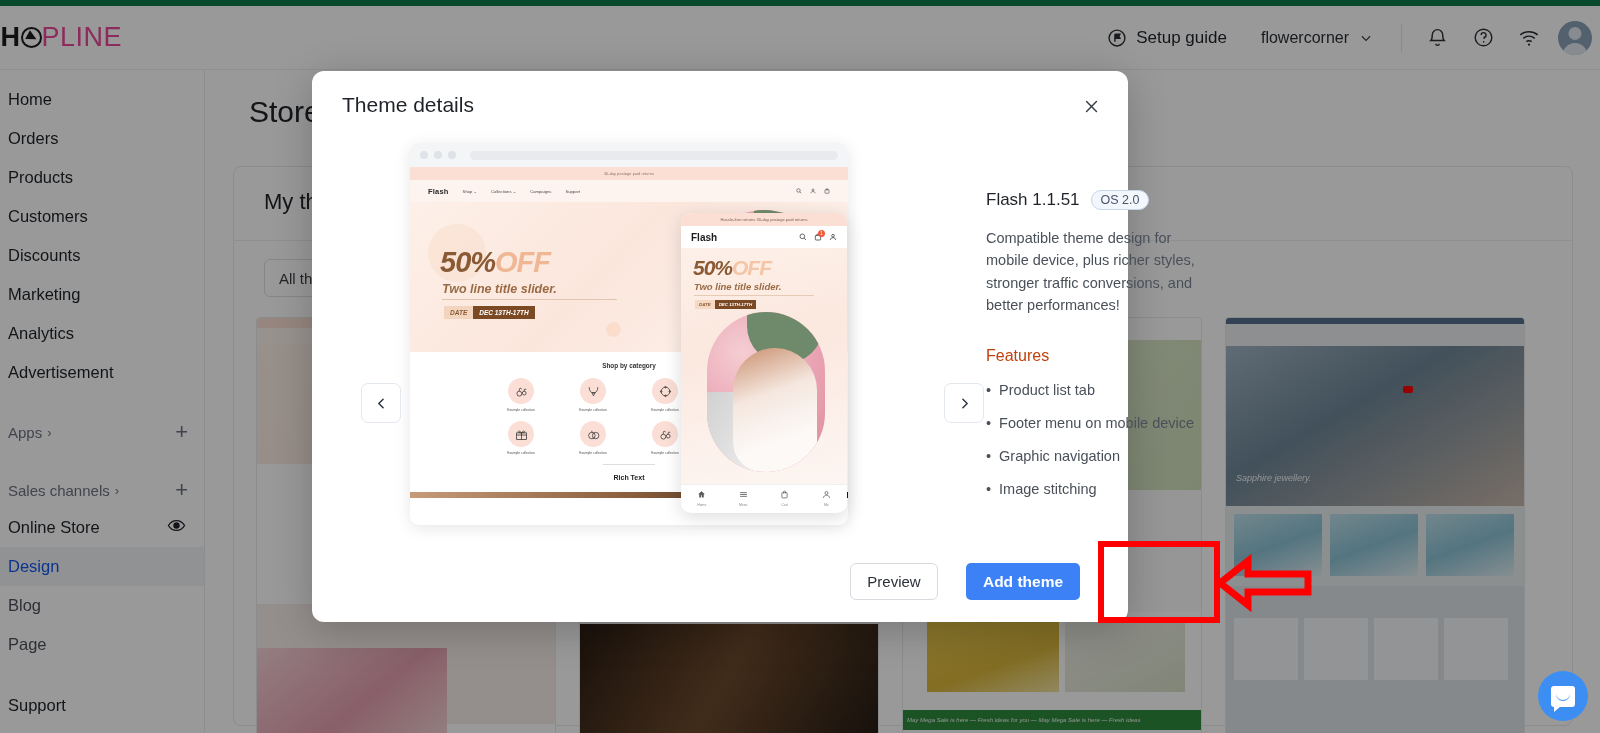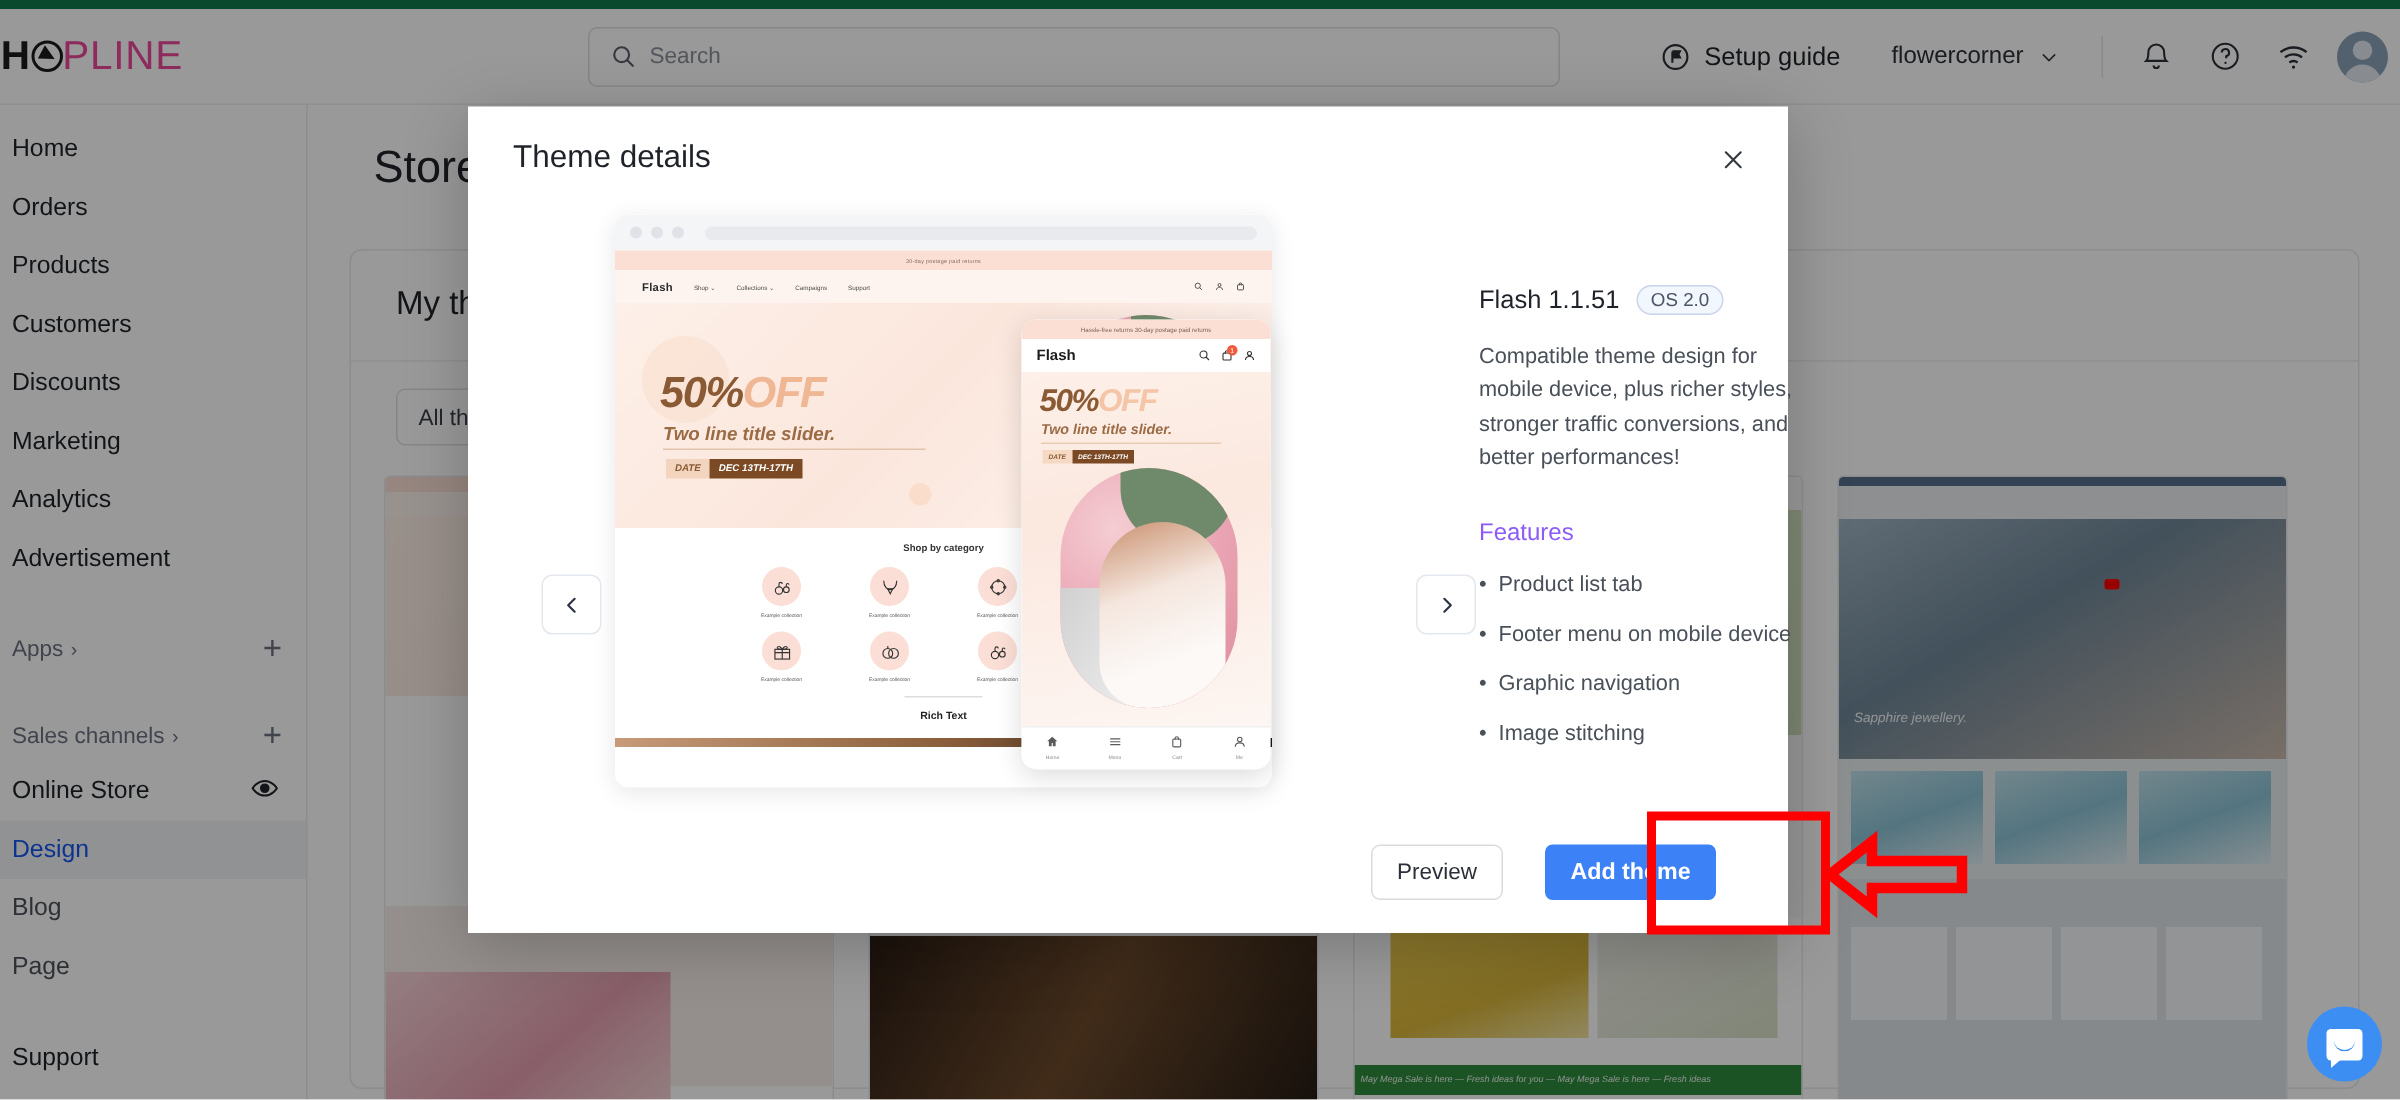--- a/index.html
+++ b/index.html
@@ -90,22 +90,22 @@
   .mini-bar { position:absolute; left:0; right:0; }
   .jewel-img { background: linear-gradient(150deg,#9fb3c4 0%,#6f8798 40%,#c8b8ac 100%); }
   .jewel-img2 { background: linear-gradient(160deg,#bfe0ea 0%,#8cc3d6 50%,#dfeef3 100%); }
   .food-img { background: linear-gradient(160deg,#e8c94e 0%,#d9b63b 60%,#f2e3a0 100%); }
   .dark-img { background: linear-gradient(120deg,#2b1d14 0%,#6d4a2c 45%,#1a1410 100%); }
   .pink-img { background: linear-gradient(140deg,#f6d3d8 0%,#e59fb0 50%,#f9e7e3 100%); }
   .redbox { position:absolute; width:10px;height:7px;background:#ff0000;border-radius:2px; }
 
   
   .modal {
-    position: absolute; top: 71px; left: 312px; width: 880px; height: 551px;
-    background: #fff; border-radius: 0; z-index: 60;
+    position: absolute; top: 71px; left: 312px; width: 816px; height: 551px;
+    background: #fff; border-radius: 12px; z-index: 60;
     box-shadow: 0 8px 40px rgba(0,0,0,.22);
   }
   .modal-title { font-size: 21px; color: #1f2329; padding: 22px 0 0 30px; }
   .modal-close { position: absolute; top: 20px; right: 22px; width: 30px; height: 30px; display:flex; align-items:center; justify-content:center; cursor: pointer; }
 
   .preview-area { position: absolute; top: 62px; left: 24px; width: 640px; height: 470px; }
   .nav-arrow {
     position: absolute; top: 250px; width: 40px; height: 40px; border: 1px solid #e3e7ee; border-radius: 7px;
     background: #fff; display: flex; align-items: center; justify-content: center; color: #2a3142; font-size: 17px;
     z-index: 5;
@@ -184,21 +184,21 @@
   .mob-foot { height: 27px; background:#fff; display:flex; align-items:center; justify-content:space-around; border-top:1px solid #f0f0f0;}
   .mf-item { text-align:center; }
   .mf-ic { font-size:9px; color:#5a5a5a; line-height:1;}
   .mf-lb { font-size:3.4px; color:#8a8a8a; margin-top:2px;}
 
   
   .info { position: absolute; left: 674px; top: 72px; width: 228px; margin-top: 47px; }
   .info-h { display: flex; align-items: center; gap: 11px; }
   .info-name { font-size: 17px; color: #1f2329; }
   .info-desc { margin-top: 17px; font-size: 14.5px; line-height: 1.55; color: #4a5059; }
-  .info-feat-h { margin-top: 30px; font-size: 16px; color: #8b5cf6; }
+  .info-feat-h { margin-top: 30px; font-size: 16px; color: #c2410c; }
   .info-li { margin-top: 17px; font-size: 14.5px; color: #4a5059; display: flex; gap: 8px; }
   .info-li .b { color: #4a5059; }
 
   .modal-foot { position: absolute; left: 0; right: 0; bottom: 0; height: 78px; }
   .btn-preview {
     position: absolute; right: 190px; bottom: 22px; width: 88px; height: 37px; border: 1px solid #d7dbe0; border-radius: 6px;
     background: #fff; display: flex; align-items: center; justify-content: center; font-size: 15px; color: #2b3038;
   }
   .btn-add {
     position: absolute; right: 48px; bottom: 22px; width: 114px; height: 37px; border-radius: 5px;
@@ -231,27 +231,20 @@
 
     <div class="topbar">
       <div class="brand">
         <span class="brand-text">
           <b>SH</b>
             <span class="logo-mark"></span>
             <span class="light">PLINE</span>
         </span>
       </div>
 
-      <div class="searchbox">
-        <svg width="17" height="17" viewBox="0 0 24 24" fill="none" stroke="#5a6069" stroke-width="2">
-            <circle cx="10.5" cy="10.5" r="7"></circle>
-            <line x1="16" y1="16" x2="21" y2="21" stroke-linecap="round"></line>
-          </svg>
-        <span class="ph">Search</span>
-      </div>
 
       <div class="topbar-right">
         <div class="setup-guide">
           <svg width="20" height="20" viewBox="0 0 24 24" fill="none" stroke="#2b2f36" stroke-width="1.7">
               <circle cx="12" cy="12" r="9.5"></circle>
               <path d="M9.5 7.5v9M9.5 7.5h6l-1.3 2.4 1.3 2.4h-6" fill="#2b2f36"></path>
             </svg>
           <span>Setup guide</span>
         </div>
         <div class="store-name">

